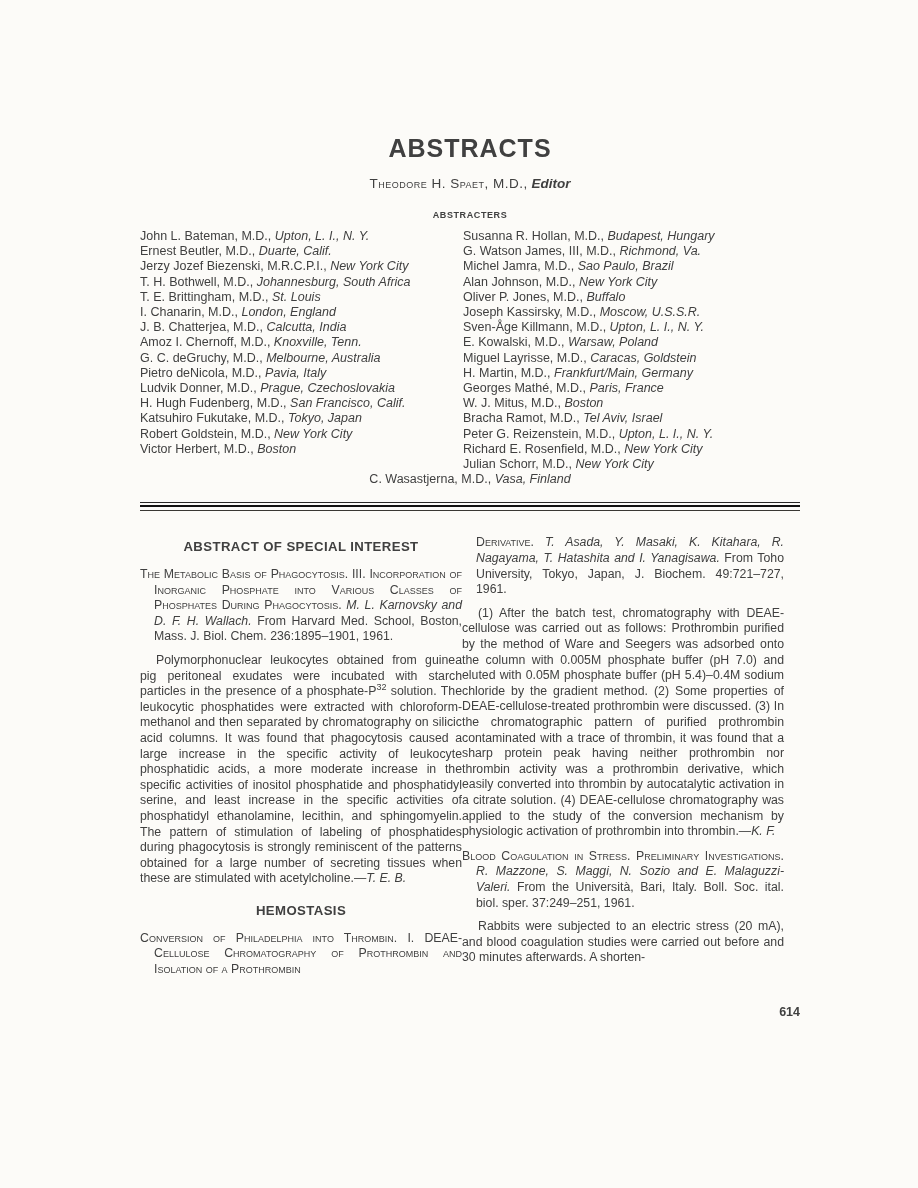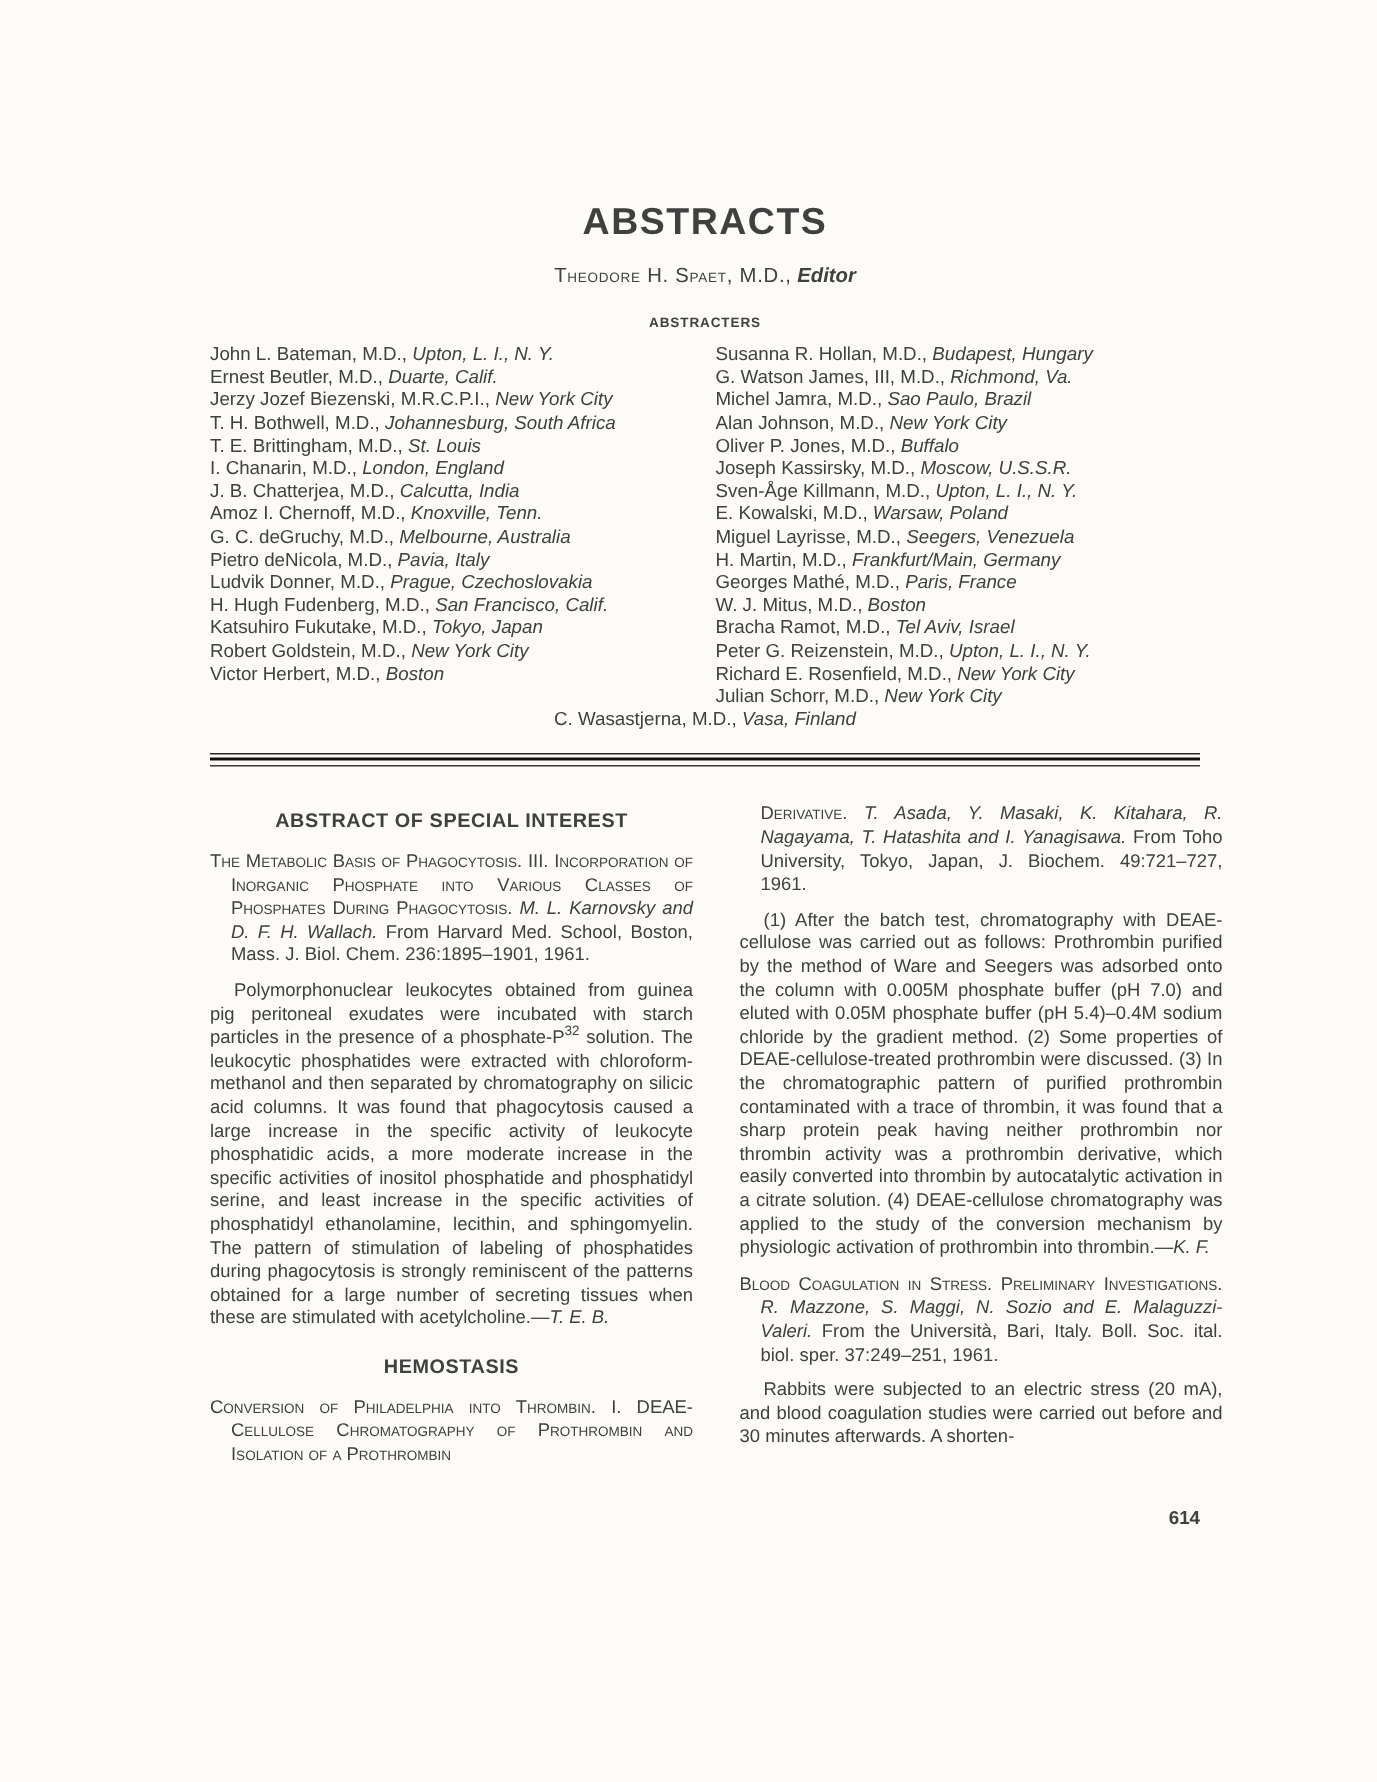--- a/index.html
+++ b/index.html
@@ -51,21 +51,20 @@
   .abstracters-rule .rule-label {
     font-size: 9px;
     font-weight: bold;
     letter-spacing: 0.6px;
     padding: 0 1px;
     line-height: 9px;
   }
   .abstracters-cols {
     margin-top: 9px;
     display: flex;
-    gap: 14px;
   }
   .abstracters-col {
     width: 323px;
     flex: 0 0 323px;
   }
   .entry {
     font-size: 12.5px;
     line-height: 15.2px;
     white-space: nowrap;
   }
@@ -84,21 +83,21 @@
   .double-rule::before {
     content: "";
     display: block;
     height: 0;
     border-top: 2px solid #121110;
     margin-top: 2px;
   }
   .body-cols {
     margin-top: 24px;
     display: flex;
-    gap: 31px;
+    gap: 0;
   }
   .col {
     width: 322px;
     flex: 0 0 322px;
     font-size: 12.3px;
     line-height: 15.6px;
     text-align: justify;
   }
   .section-heading {
     margin: 4px 0 12px 0;
@@ -171,21 +170,21 @@
       </div>
       <div class="abstracters-col">
         <div class="entry"><span class="nm">Susanna R. Hollan, M.D.,</span> <span class="loc">Budapest, Hungary</span></div>
         <div class="entry"><span class="nm">G. Watson James, III, M.D.,</span> <span class="loc">Richmond, Va.</span></div>
         <div class="entry"><span class="nm">Michel Jamra, M.D.,</span> <span class="loc">Sao Paulo, Brazil</span></div>
         <div class="entry"><span class="nm">Alan Johnson, M.D.,</span> <span class="loc">New York City</span></div>
         <div class="entry"><span class="nm">Oliver P. Jones, M.D.,</span> <span class="loc">Buffalo</span></div>
         <div class="entry"><span class="nm">Joseph Kassirsky, M.D.,</span> <span class="loc">Moscow, U.S.S.R.</span></div>
         <div class="entry"><span class="nm">Sven-Åge Killmann, M.D.,</span> <span class="loc">Upton, L. I., N. Y.</span></div>
         <div class="entry"><span class="nm">E. Kowalski, M.D.,</span> <span class="loc">Warsaw, Poland</span></div>
-        <div class="entry"><span class="nm">Miguel Layrisse, M.D.,</span> <span class="loc">Seegers, Venezuela</span></div>
+        <div class="entry"><span class="nm">Miguel Layrisse, M.D.,</span> <span class="loc">Caracas, Goldstein</span></div>
         <div class="entry"><span class="nm">H. Martin, M.D.,</span> <span class="loc">Frankfurt/Main, Germany</span></div>
         <div class="entry"><span class="nm">Georges Mathé, M.D.,</span> <span class="loc">Paris, France</span></div>
         <div class="entry"><span class="nm">W. J. Mitus, M.D.,</span> <span class="loc">Boston</span></div>
         <div class="entry"><span class="nm">Bracha Ramot, M.D.,</span> <span class="loc">Tel Aviv, Israel</span></div>
         <div class="entry"><span class="nm">Peter G. Reizenstein, M.D.,</span> <span class="loc">Upton, L. I., N. Y.</span></div>
         <div class="entry"><span class="nm">Richard E. Rosenfield, M.D.,</span> <span class="loc">New York City</span></div>
         <div class="entry"><span class="nm">Julian Schorr, M.D.,</span> <span class="loc">New York City</span></div>
       </div>
     </div>
 

